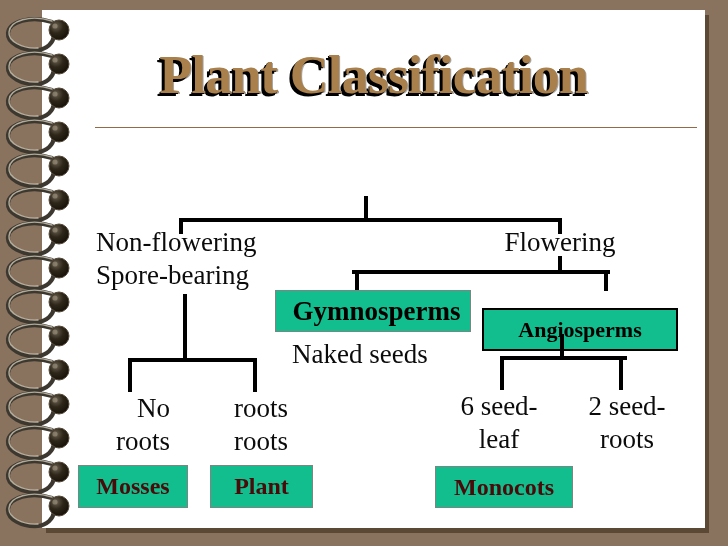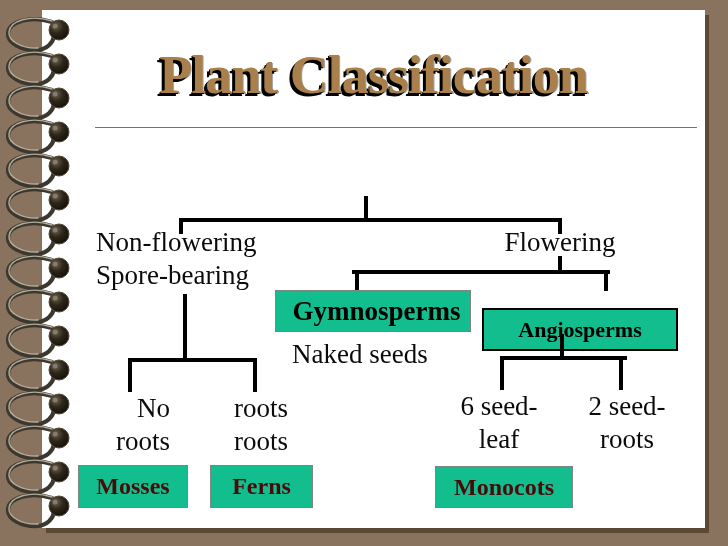--- a/index.html
+++ b/index.html
@@ -110,21 +110,21 @@
     </div>
     <div class="lbl center" style="left:535px;top:380px;width:100px;">
       <div>2 seed-</div>
       <div>roots</div>
     </div>
 
     <div class="node leaf" id="mosses-box">
       <span>Mosses</span>
     </div>
     <div class="node leaf" id="ferns-box">
-      <span>Ferns</span>
+      <span>Plant</span>
     </div>
     <div class="node leaf" id="monocots-box">
       <span>Monocots</span>
     </div>
 
   </div>
 
   <svg class="spiral" width="95" height="546" viewBox="0 0 95 546">
     <defs>
       <radialGradient id="ballg" cx="35%" cy="30%" r="80%">

